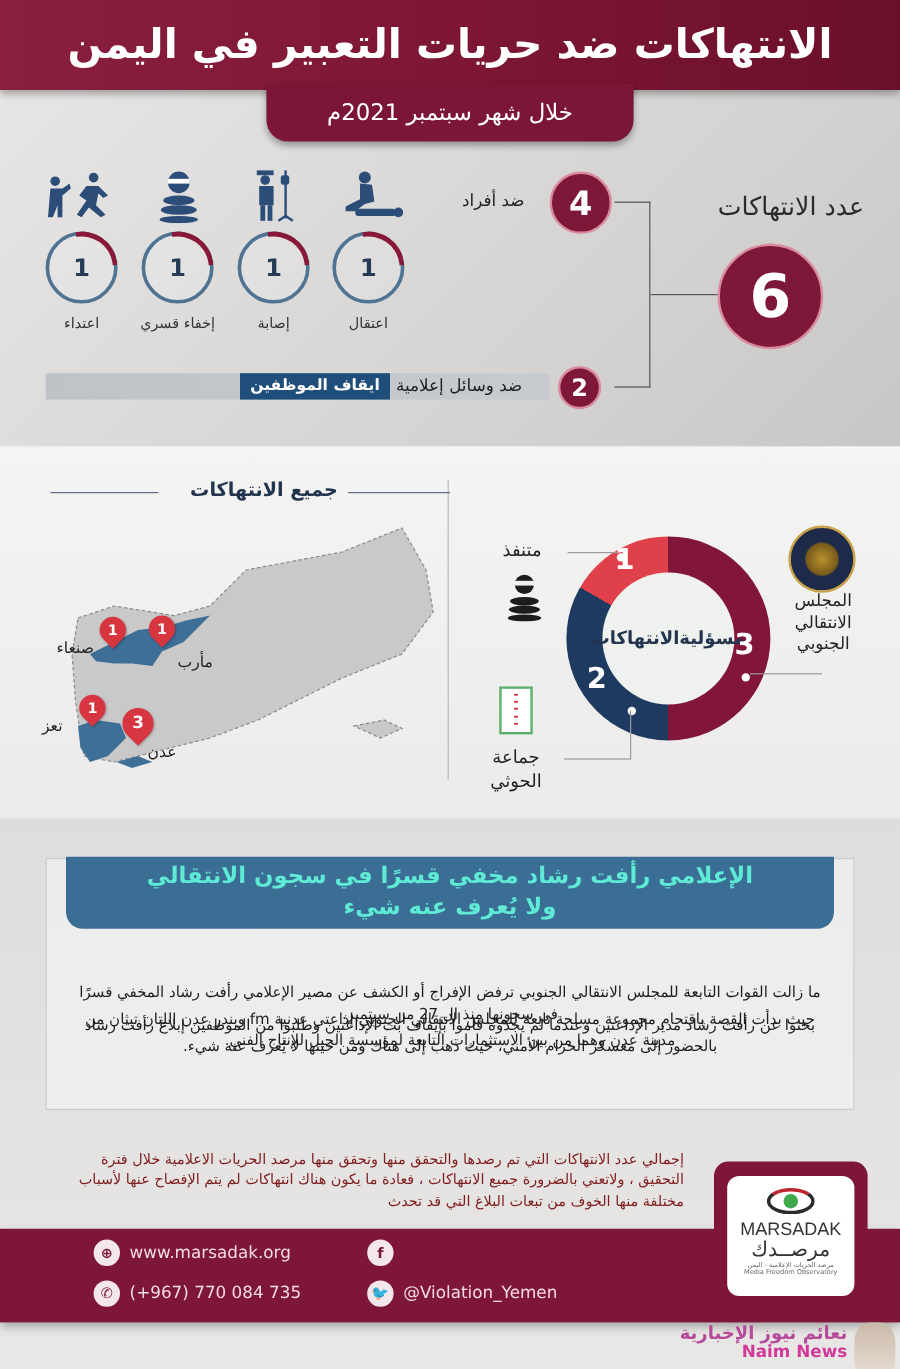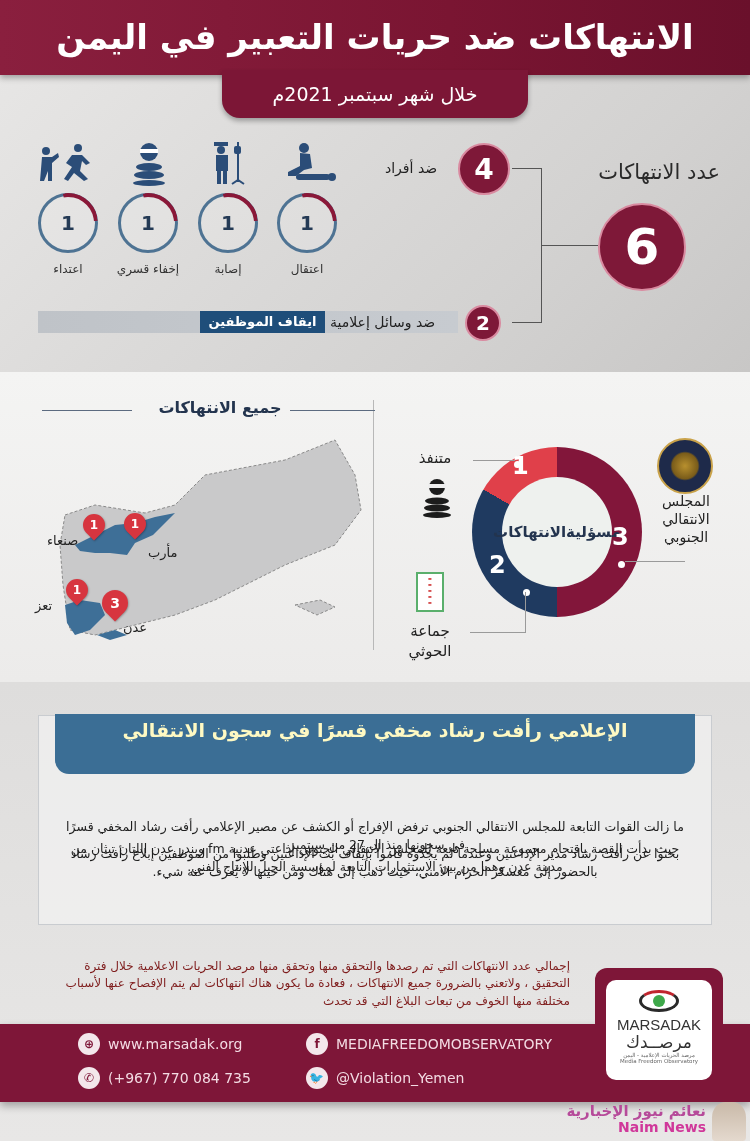--- a/index.html
+++ b/index.html
@@ -39,21 +39,21 @@
   .city { position:absolute; font-size:13px; color:#222; direction: rtl; }
 
   .donut { left:472px; top:447px; width:170px; height:170px; border-radius:50%; background: conic-gradient(#82163a 0deg 180deg, #1f3a60 180deg 300deg, #e0404a 300deg 360deg); }
   .donut-inner { position:absolute; left:30px; top:30px; width:110px; height:110px; border-radius:50%; background:#eef1ee; display:flex; flex-direction:row; align-items:center; justify-content:center; color:#23344e; font-weight:bold; font-size:15px; direction: rtl; line-height:1.35; }
   .seg-num { position:absolute; color:#fff; font-size:24px; font-weight:bold; }
   .resp-label { position:absolute; font-size:14px; color:#222; direction: rtl; text-align:center; line-height:1.3; }
   .leader { position:absolute; background:#9a9a9a; }
   .dot { position:absolute; width:7px; height:7px; border-radius:50%; background:#fff; }
 
   .story-box { left:38px; top:715px; width:674px; height:210px; border:1px solid #c9ccd0; background: rgba(248,248,247,.55); }
-  .story-head { left:55px; top:714px; width:640px; height:60px; background:#3b6e95; border-radius:0 0 14px 14px; color:#fef9c3; text-align:center; font-size:19px; font-weight:bold; direction: rtl; padding-top:4px; line-height:1.35; }
+  .story-head { left:55px; top:714px; width:640px; height:60px; background:#3b6e95; border-radius:0 0 14px 14px; color:#5eead4; text-align:center; font-size:19px; font-weight:bold; direction: rtl; padding-top:4px; line-height:1.35; }
   .story-p { position:absolute; left:60px; width:630px; text-align:center; font-size:12.5px; color:#1e1e1e; direction: rtl; line-height:1.45; }
 
   .disclaimer { left:50px; top:958px; width:520px; text-align:right; font-size:12px; color:#7f1d1d; direction: rtl; line-height:1.45; }
   .footer-bar { left:0; top:1024px; width:750px; height:78px; background:#7e1638; box-shadow:0 4px 8px rgba(0,0,0,.3); }
   .logo-tab { left:595px; top:968px; width:128px; height:115px; background:#7e1638; border-radius:12px 12px 0 0; }
   .logo-card { left:606px; top:980px; width:106px; height:100px; background:#fff; border-radius:10px; text-align:center; }
   .contact { position:absolute; display:flex; align-items:center; gap:8px; color:#f3dbe3; font-size:14px; }
   .cicon { width:22px; height:22px; border-radius:50%; background:#f3e7eb; color:#7e1638; font-size:12px; font-weight:bold; display:flex; align-items:center; justify-content:center; }
   .watermark { right:44px; top:1104px; text-align:right; direction: rtl; line-height:1.05; }
   .avatar { right:4px; top:1102px; width:34px; height:39px; border-radius:40% 40% 10% 10%; background: linear-gradient(180deg,#c9b9a8,#e4d9ce); }
@@ -215,20 +215,21 @@
       <rect x="6" y="6" width="18" height="4" fill="#eee"></rect>
       <ellipse cx="15" cy="23" rx="12" ry="3.5" fill="#1c1c1c"></ellipse>
       <ellipse cx="15" cy="30" rx="13" ry="3.5" fill="#1c1c1c"></ellipse>
       <ellipse cx="15" cy="37" rx="14" ry="3" fill="#1c1c1c"></ellipse>
     </svg>
 </div>
 
 <div class="abs story-box"></div>
 <div class="abs story-head">
   <div>الإعلامي رأفت رشاد مخفي قسرًا في سجون الانتقالي</div>
+  <div>ولا يُعرف عنه شيء</div>
 </div>
 <div class="story-p" style="top:784px;margin-top:34px;">ما زالت القوات التابعة للمجلس الانتقالي الجنوبي ترفض الإفراج أو الكشف عن مصير الإعلامي رأفت رشاد المخفي قسرًا في سجونها منذ ال 27 من سبتمبر.</div>
 <div class="story-p" style="top:840px;">حيث بدأت القصة باقتحام مجموعة مسلحة تابعة للمجلس الانتقالي الجنوبي إذاعتي عدنية fm وبندر عدن اللتان تبثان من مدينة عدن وهما من بين الاستثمارات التابعة لمؤسسة الجيل للإنتاج الفني.</div>
 <div class="story-p" style="top:845px;">بحثوا عن رأفت رشاد مدير الإذاعتين وعندما لم يجدوه قاموا بإيقاف بث الإذاعتين وطلبوا من الموظفين إبلاغ رأفت رشاد بالحضور إلى معسكر الحزام الأمني، حيث ذهب إلى هناك ومن حينها لا يُعرف عنه شيء.</div>
 
 <div class="abs disclaimer">إجمالي عدد الانتهاكات التي تم رصدها والتحقق منها وتحقق منها مرصد الحريات الاعلامية خلال فترة التحقيق ، ولاتعني بالضرورة جميع الانتهاكات ، فعادة ما يكون هناك انتهاكات لم يتم الإفصاح عنها لأسباب مختلفة منها الخوف من تبعات البلاغ التي قد تحدث</div>
 
 <div class="abs footer-bar"></div>
 <div class="abs logo-tab"></div>
 <div class="abs logo-card">
@@ -244,21 +245,20 @@
 <div class="contact" style="left:78px;top:1033px;">
   <span class="cicon">⊕</span>
   <span>www.marsadak.org</span>
 </div>
 <div class="contact" style="left:78px;top:1067px;">
   <span class="cicon">✆</span>
   <span>(+967)  770 084 735</span>
 </div>
 <div class="contact" style="left:306px;top:1033px;">
   <span class="cicon">f</span>
-  <span>MEDIAFREEDOMOBSERVATORY</span>
 </div>
 <div class="contact" style="left:306px;top:1067px;">
   <span class="cicon">🐦</span>
   <span>@Violation_Yemen</span>
 </div>
 
 <div class="abs watermark">
   <div style="font-size:15px;color:#b64a9a;font-weight:bold;">نعائم نيوز الإخبارية</div>
   <div style="font-size:14px;color:#d0389a;font-weight:bold;direction:ltr;">Naim News</div>
 </div>

